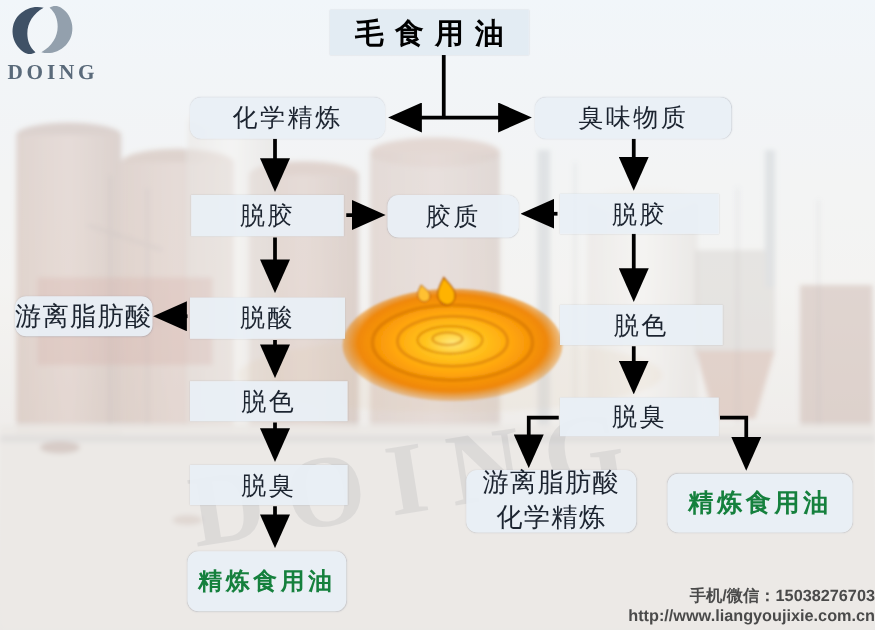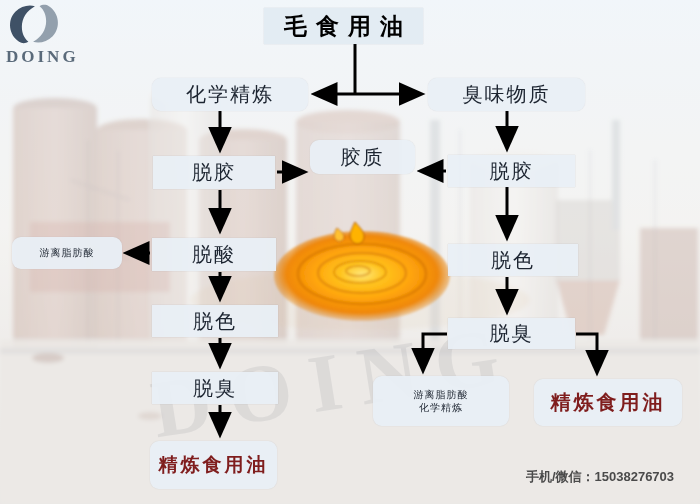--- a/index.html
+++ b/index.html
@@ -9,41 +9,41 @@
     background:linear-gradient(180deg,#e7eff6 0%,#ecebe8 45%,#e3dfdb 70%,#dcd8d4 100%);
   }
   #stage svg.layer{position:absolute;left:0;top:0;}
   .node{
     position:absolute;display:flex;align-items:center;justify-content:center;
     background:rgba(233,239,245,0.94);color:#1c2430;text-align:center;
     box-shadow:0 0 1px rgba(120,130,145,0.35);
   }
   .rounded{border-radius:9px;}
   .sans{font-size:20px;letter-spacing:2px;}
-  .sans-sm{font-size:10px;letter-spacing:1px;}
+  .sans-sm{font-size:21px;letter-spacing:1px;}
   .serif{
     font-family:"Liberation Serif","DejaVu Serif",serif;
-    font-weight:bold;font-size:20px;letter-spacing:3px;color:#7f1d1d;
+    font-weight:bold;font-size:20px;letter-spacing:3px;color:#15803d;
   }
   .title-box{
     font-family:"Liberation Serif","DejaVu Serif",serif;
     font-weight:bold;font-size:23px;letter-spacing:9px;color:#000;
     background:rgba(226,234,242,0.92);
     padding-left:9px; 
   }
   .two-line{flex-direction:column;line-height:1.35;}
   .logo{position:absolute;left:6px;top:3px;width:80px;text-align:left;}
   .logo-text{
     font-family:"Liberation Serif","DejaVu Serif",serif;font-weight:bold;
     font-size:17px;letter-spacing:3px;color:#5a6a7a;margin-top:-2px;margin-left:0px;
   }
   .contact{
     position:absolute;left:500px;top:469px;width:200px;
     font-size:13px;font-weight:bold;color:#4a4a4a;line-height:1.25;letter-spacing:0px;
-    text-align:center;
+    text-align:right;
   }
 </style>
 </head>
 <body>
 
 <div id="stage">
 
   <svg class="layer" width="700" height="504" viewBox="0 0 700 504">
     <defs>
       <filter id="soft" x="-10%" y="-10%" width="120%" height="120%">
@@ -166,21 +166,21 @@
   </div>
 
   <div class="node title-box" style="left:264px;top:8px;width:150px;height:36px;">毛食用油</div>
 
   <div class="node sans rounded" style="left:152px;top:78px;width:156px;height:33px;">化学精炼</div>
 
   <div class="node sans rounded" style="left:428px;top:78px;width:157px;height:33px;">臭味物质</div>
 
   <div class="node sans" style="left:153px;top:156px;width:122px;height:33px;">脱胶</div>
 
-  <div class="node sans rounded" style="left:310px;top:140px;width:105px;height:34px;">胶质</div>
+  <div class="node sans rounded" style="left:310px;top:156px;width:105px;height:34px;">胶质</div>
 
   <div class="node sans" style="left:448px;top:155px;width:127px;height:32px;">脱胶</div>
 
   <div class="node sans-sm rounded" style="left:12px;top:237px;width:110px;height:32px;">游离脂肪酸</div>
 
   <div class="node sans" style="left:152px;top:238px;width:124px;height:33px;">脱酸</div>
 
   <div class="node sans" style="left:152px;top:305px;width:126px;height:32px;">脱色</div>
 
   <div class="node sans" style="left:152px;top:372px;width:126px;height:32px;">脱臭</div>
@@ -193,15 +193,16 @@
 
   <div class="node sans-sm rounded two-line" style="left:373px;top:376px;width:136px;height:50px;">
     <span>游离脂肪酸</span>
     <span>化学精炼</span>
   </div>
 
   <div class="node serif rounded" style="left:534px;top:379px;width:148px;height:47px;">精炼食用油</div>
 
   <div class="contact">
     <div>手机/微信：15038276703</div>
+    <div>http://www.liangyoujixie.com.cn</div>
   </div>
 
 </div>
 
 </body></html>

